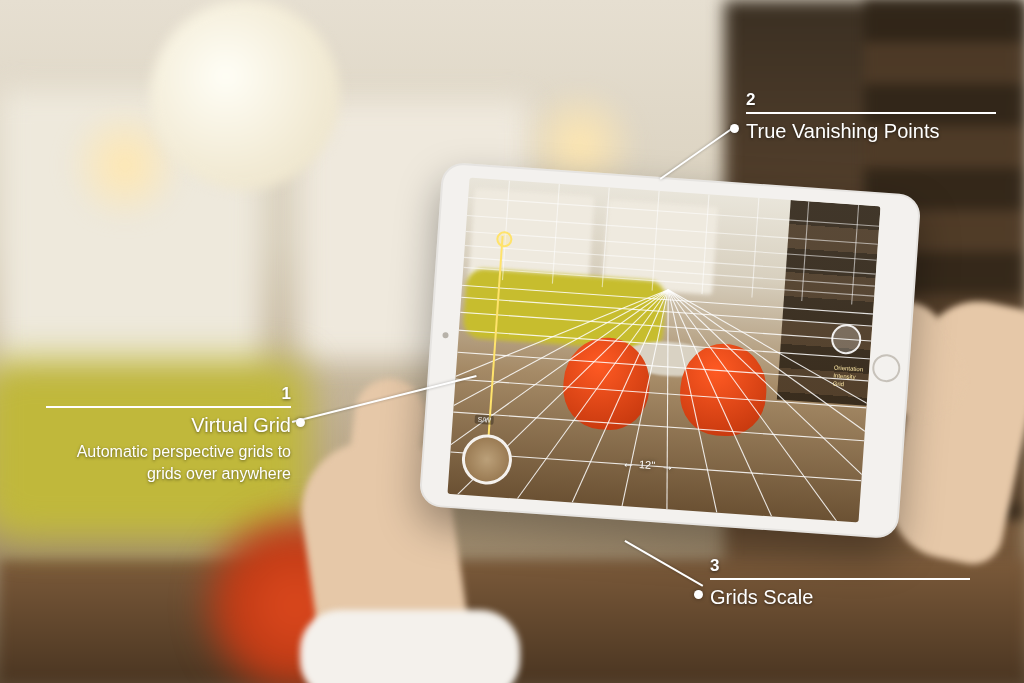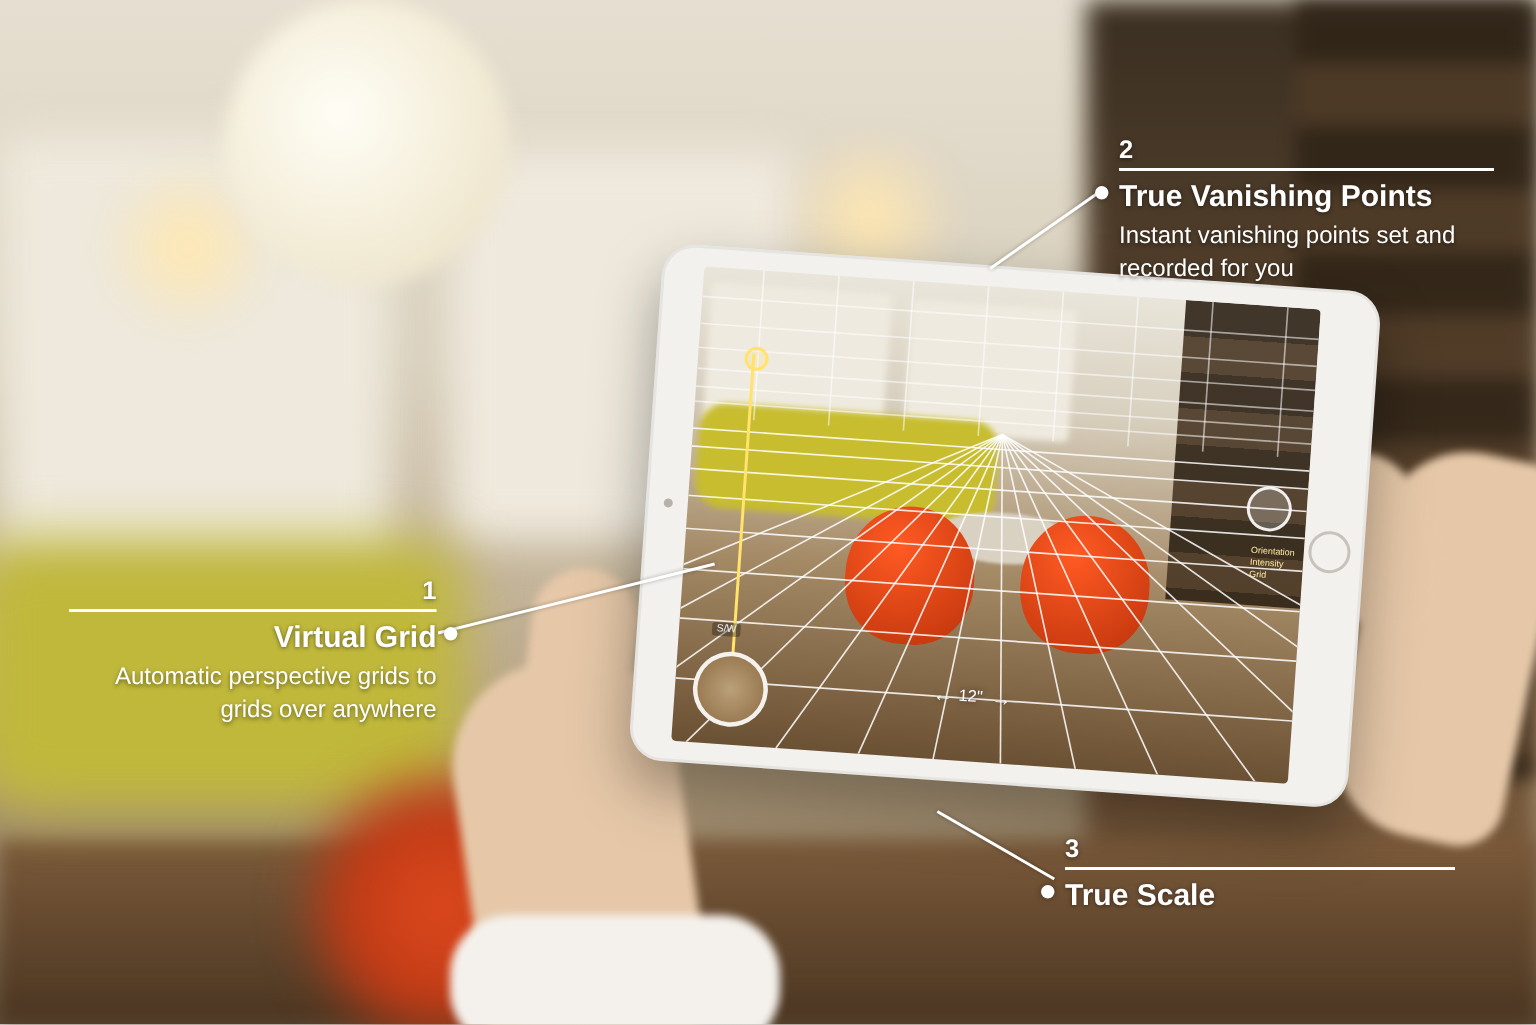--- a/index.html
+++ b/index.html
@@ -55,21 +55,21 @@
   .btnL{left:12px;bottom:12px;width:44px;height:44px;background:radial-gradient(circle,#bba079 0%,#8d6c44 100%);border:3px solid rgba(255,255,255,.9)}
   .btnR{right:10px;top:120px;width:26px;height:26px}
   .ui-txt{position:absolute;right:6px;top:160px;font-size:6px;line-height:8px;color:#ffe9a6;text-align:left}
   .dim{position:absolute;left:172px;bottom:36px;color:#fff;font-size:11px;display:flex;align-items:center;gap:6px;text-shadow:0 0 4px rgba(0,0,0,.6)}
   .dim .arr{font-size:13px;letter-spacing:-2px}
 
   
   .callout{position:absolute;color:#fff;text-shadow:0 1px 3px rgba(0,0,0,.5)}
   .co-rule{height:2px;background:#fff;margin-bottom:6px}
   .co-num{font-size:17px;font-weight:600;margin-bottom:2px}
-  .co-title{font-size:20px;font-weight:700;margin:2px 0 4px}
+  .co-title{font-size:20px;font-weight:400;margin:2px 0 4px}
   .co-desc{font-size:16px;font-weight:400;line-height:1.35}
   .dot{width:9px;height:9px;border-radius:50%;background:#fff;display:inline-block;box-shadow:0 0 4px rgba(0,0,0,.4)}
   .leader{position:absolute;background:#fff;height:1.5px;transform-origin:left center;box-shadow:0 0 3px rgba(0,0,0,.3)}
 
   
   .co1{left:46px;top:384px;width:245px;text-align:right}
   .co1 .co-rule{width:245px}
   .co1 .numrow{display:flex;justify-content:flex-end;align-items:flex-end;gap:0}
   .co1 .dot{position:absolute;right:-14px;top:34px}
   .leader1{left:292px;top:421px;width:190px;transform:rotate(-14deg)}
@@ -199,23 +199,22 @@
     <span class="dot"></span>
     <div class="co-title">Virtual Grid</div>
     <div class="co-desc">Automatic perspective grids to grids over anywhere</div>
   </div>
 
   <div class="callout co2">
     <div class="co-num">2</div>
     <div class="co-rule"></div>
     <span class="dot"></span>
     <div class="co-title">True Vanishing Points</div>
-    <div class="co-desc">Instant vanishing points set and recorded for you</div>
   </div>
 
   <div class="callout co3">
     <div class="co-num">3</div>
     <div class="co-rule"></div>
     <span class="dot"></span>
-    <div class="co-title">True Scale</div>
+    <div class="co-title">Grids Scale</div>
   </div>
 
 </div>
 
 </body></html>

